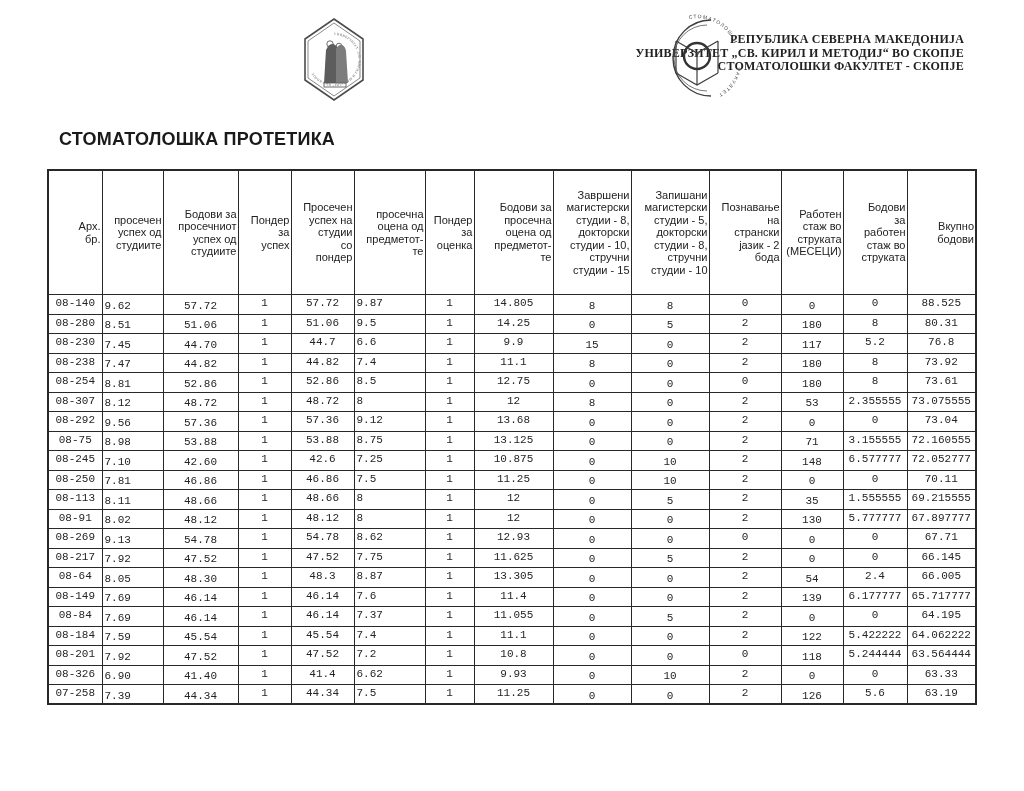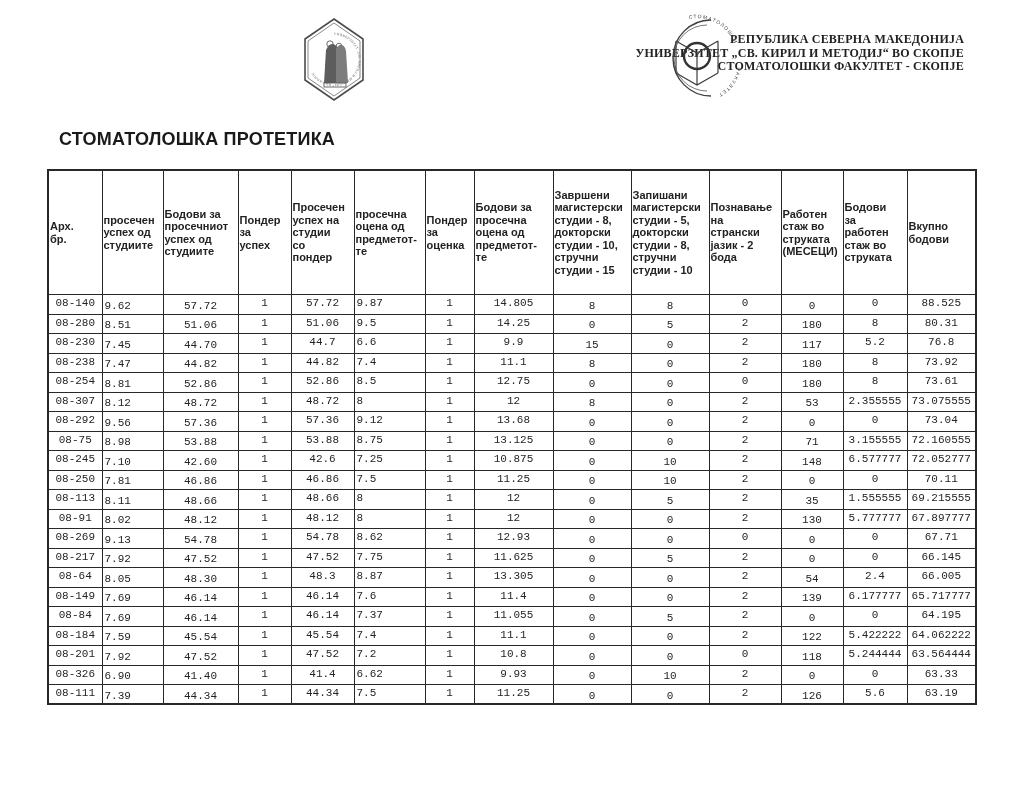--- a/index.html
+++ b/index.html
@@ -26,22 +26,22 @@
   }
 
   
   table.rank{
     position:absolute;left:47px;top:169px;width:928px;
     border-collapse:collapse;table-layout:fixed;
     border:2px solid #282828;
   }
   .rank th,.rank td{border:1.6px solid #282828;overflow:hidden;}
   .rank th{
-    height:119px;font-size:11px;font-weight:bold;line-height:12.5px;
-    text-align:left;vertical-align:middle;white-space:pre-line;
+    height:119px;font-size:11px;font-weight:normal;line-height:12.5px;
+    text-align:right;vertical-align:middle;white-space:pre-line;
     padding:2px 1px;color:#222;
   }
   .rank tr.data-row{height:19.5px;font-family:Liberation Mono, monospace;}
   .rank td{
     font-size:11px;text-align:center;vertical-align:top;
     padding:2px 2px 0 2px;color:#242424;
   }
   .rank td.alignr{text-align:left;padding-right:9px;}
   .rank td.low{padding-top:4.5px;}
 </style>
@@ -489,21 +489,21 @@
           <td>1</td>
           <td>9.93</td>
           <td class="low">0</td>
           <td class="low">10</td>
           <td>2</td>
           <td class="low">0</td>
           <td>0</td>
           <td>63.33</td>
         </tr>
         <tr class="data-row">
-          <td>08-111</td>
+          <td>07-258</td>
           <td class="alignr low">7.39</td>
           <td class="low">44.34</td>
           <td>1</td>
           <td>44.34</td>
           <td class="alignr">7.5</td>
           <td>1</td>
           <td>11.25</td>
           <td class="low">0</td>
           <td class="low">0</td>
           <td>2</td>

